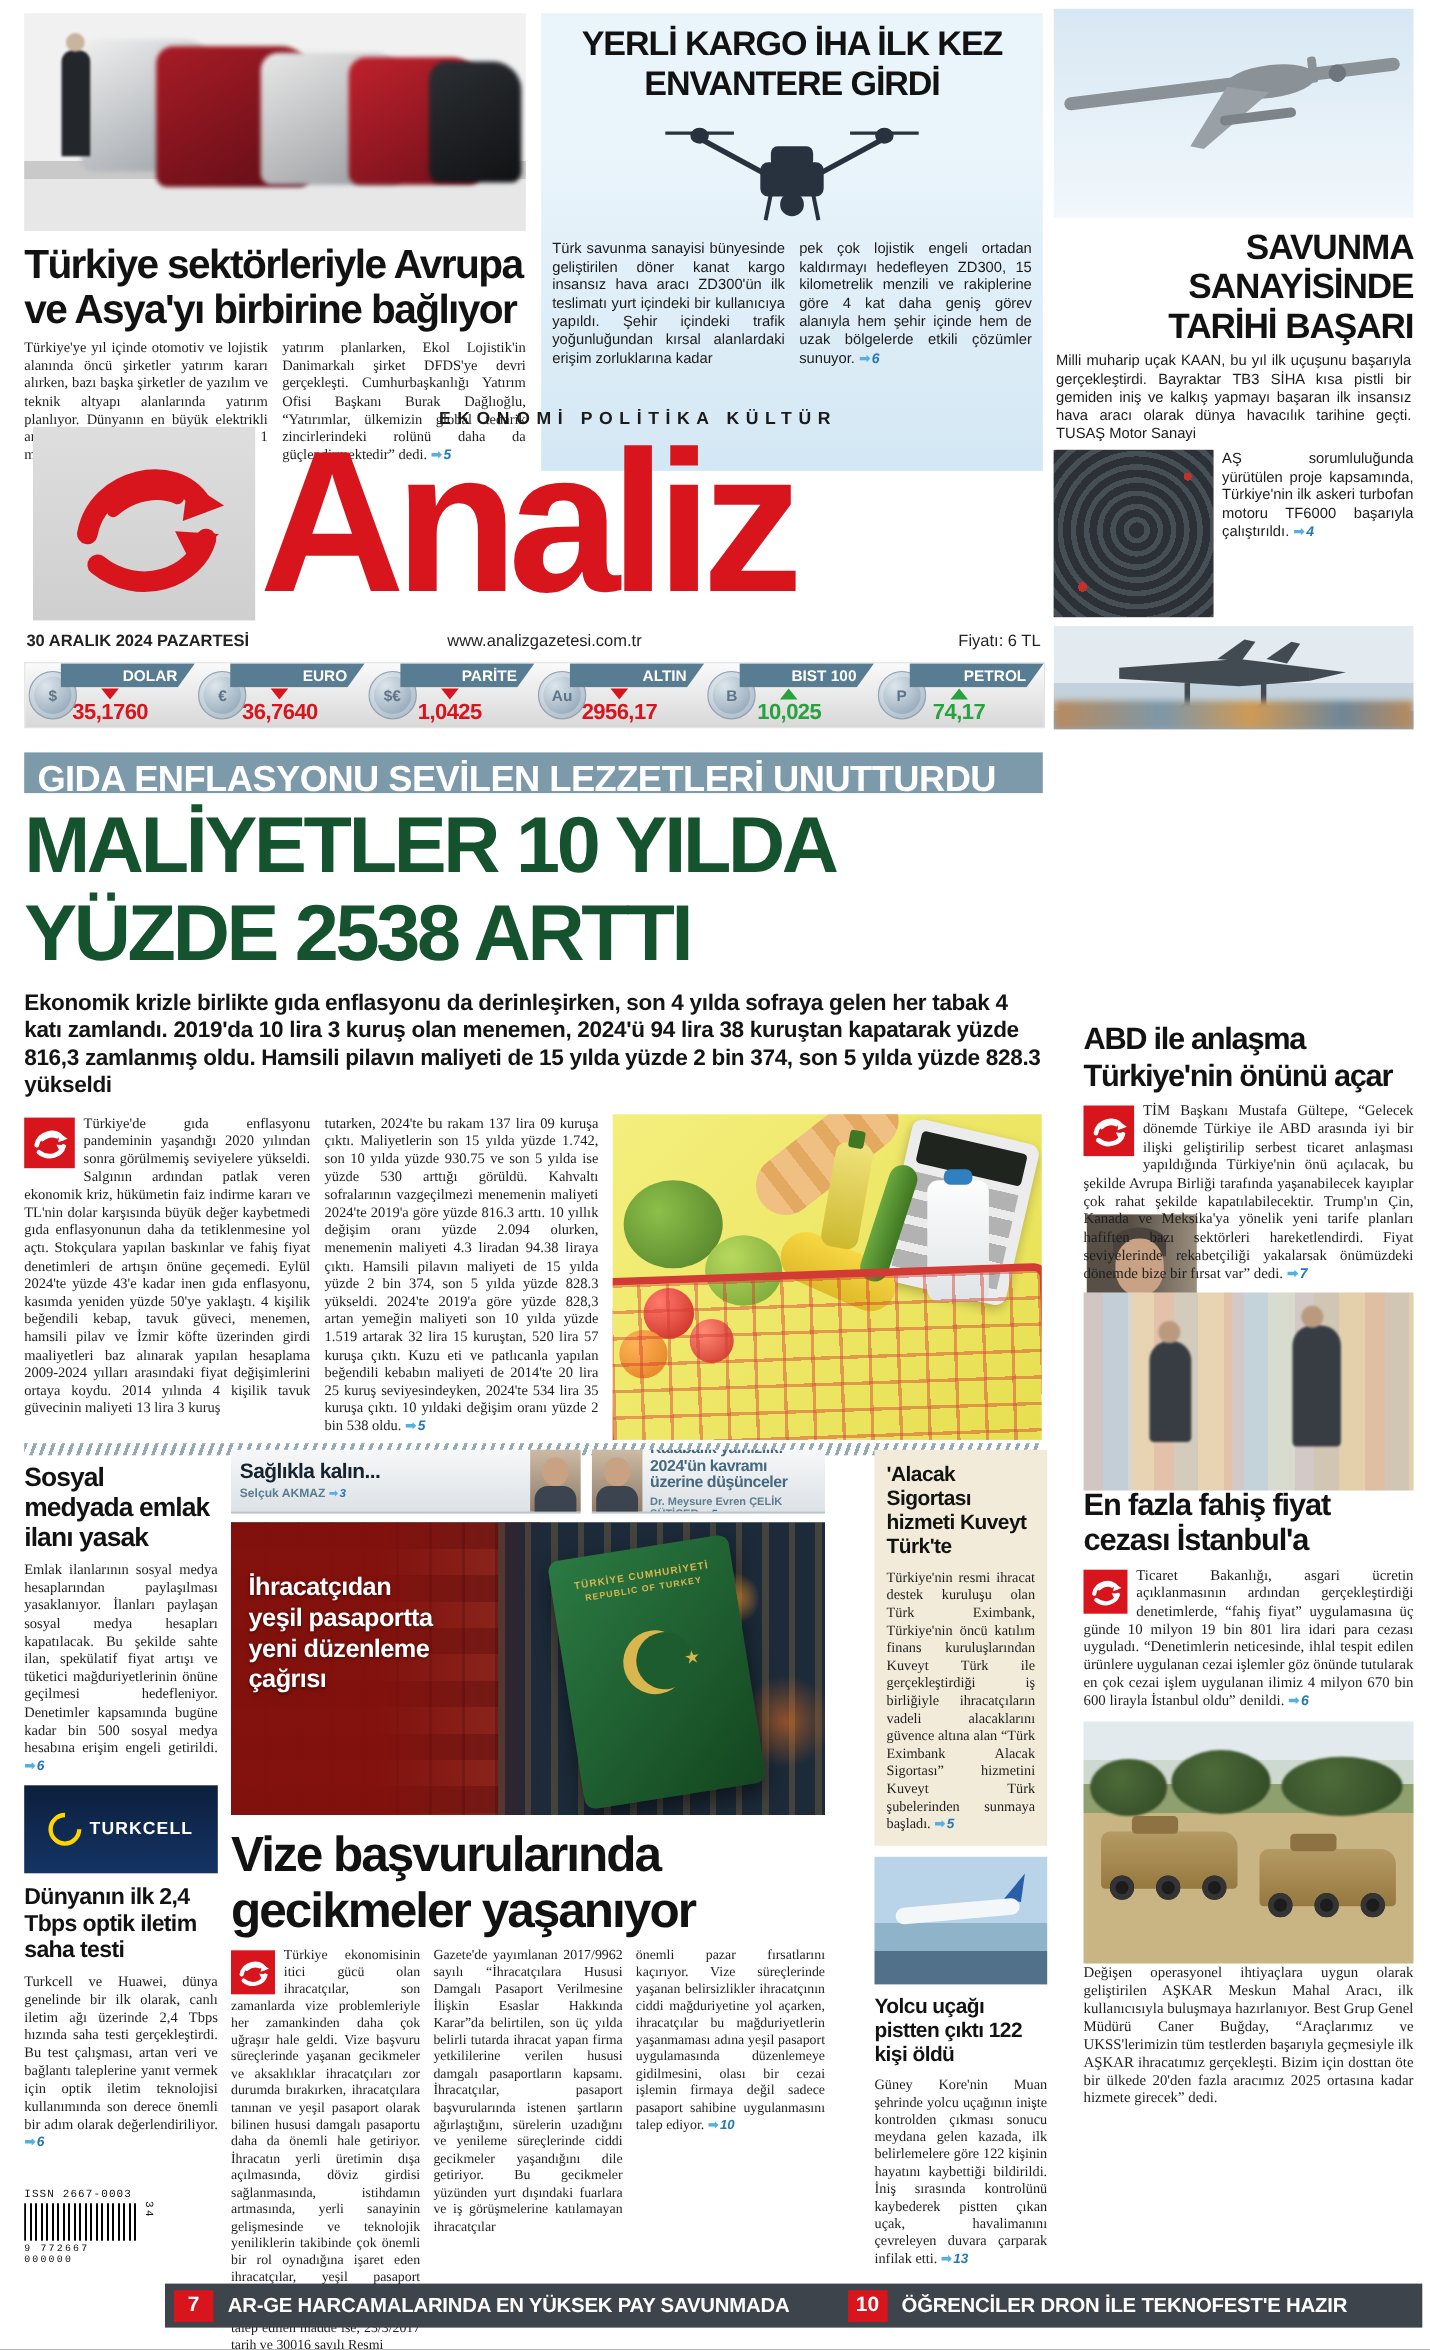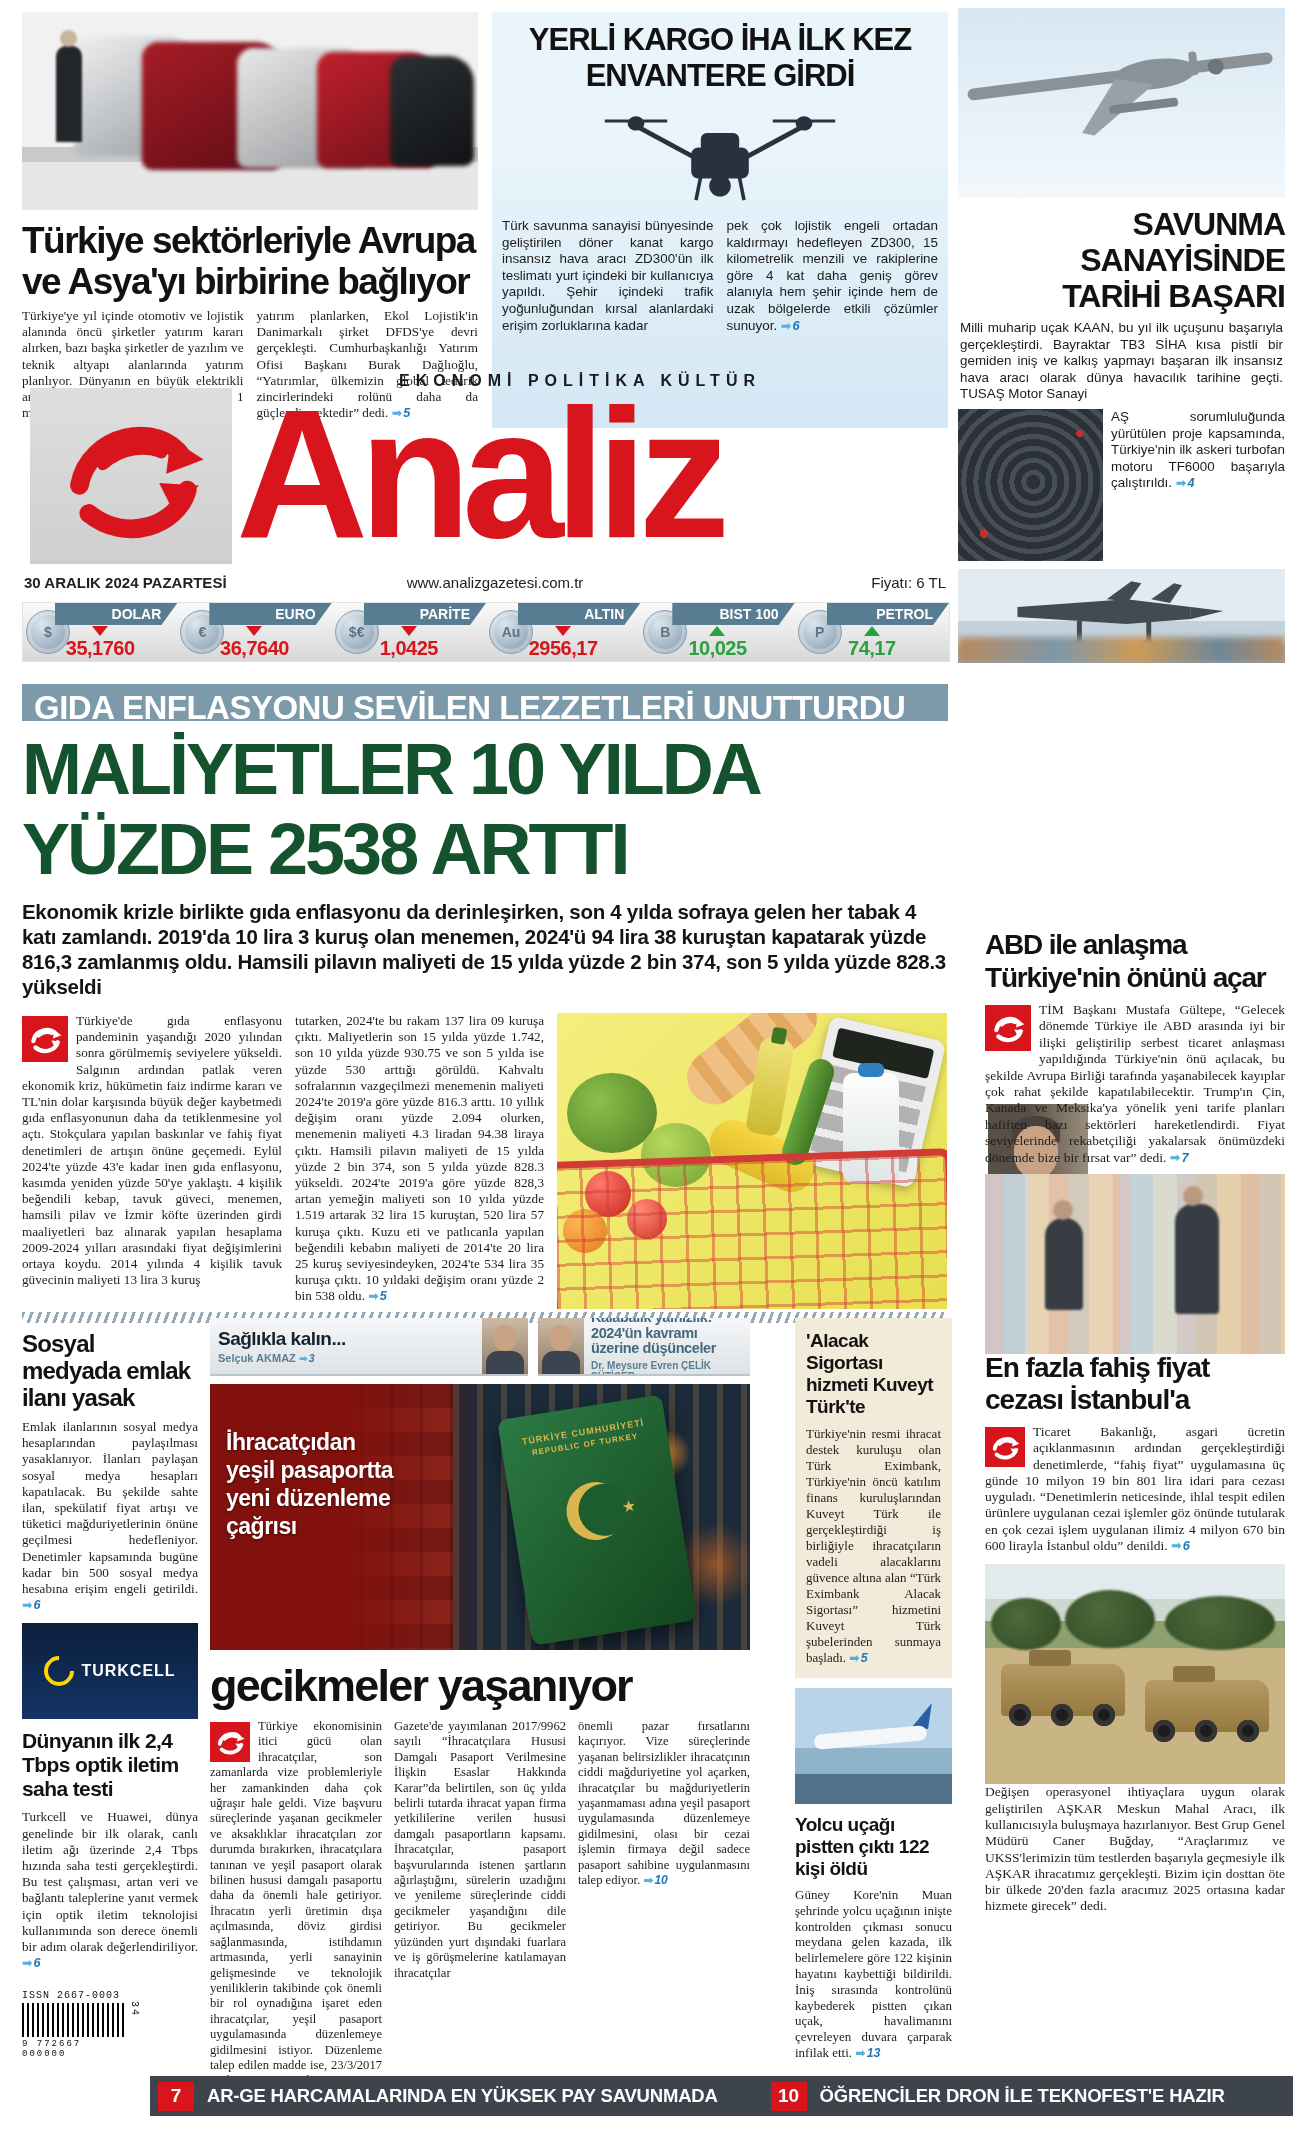--- a/index.html
+++ b/index.html
@@ -76,21 +76,21 @@
   .ph-portrait .head{position:absolute;left:26px;top:22px;width:44px;height:52px;border-radius:46%;background:#c9a184;}
   .ph-portrait .hair{position:absolute;left:24px;top:12px;width:48px;height:26px;border-radius:50% 50% 0 0;background:#4a423c;}
   .ph-portrait .suit{position:absolute;left:2px;top:72px;width:96px;height:128px;border-radius:26px 26px 0 0;background:#23262c;}
   .ph-portrait .shirt{position:absolute;left:40px;top:76px;width:20px;height:34px;background:#e8e8e8;clip-path:polygon(0 0,100% 0,50% 100%);}
   .caption{position:absolute;left:8px;bottom:6px;color:#fff;font-size:13px;line-height:15px;font-weight:700;text-shadow:0 1px 2px #000;}
   .ph-store{height:180px;background:
       repeating-linear-gradient(90deg,rgba(190,90,70,.18) 0 18px,rgba(90,120,160,.15) 18px 40px,rgba(220,190,120,.2) 40px 64px),
       linear-gradient(90deg,#d5dddf 0 15%,#ead9c0 15% 45%,#d7e2e4 45% 70%,#e6d4b8 70%);}
   .fig{position:absolute;width:38px;height:92px;background:#383d44;border-radius:18px 18px 4px 4px;filter:blur(1px);}
   .fig::before{content:"";position:absolute;left:8px;top:-18px;width:20px;height:20px;border-radius:50%;background:#b99a7e;}
-  .ph-turkcell{height:96px;background:linear-gradient(180deg,#0c1f3c,#143465);display:flex;align-items:center;justify-content:center;gap:7px;}
+  .ph-turkcell{height:80px;background:linear-gradient(180deg,#0c1f3c,#143465);display:flex;align-items:center;justify-content:center;gap:7px;}
   .tc-logo{width:22px;height:22px;border-radius:50%;border:4px solid #ffd500;border-top-color:transparent;transform:rotate(45deg);}
   .tc-name{color:#fff;font-weight:700;font-size:16px;letter-spacing:1px;}
   .ph-containers{height:266px;background:#1b2836;}
   .ctn-left{position:absolute;left:0;top:0;bottom:0;width:52%;
       background:repeating-linear-gradient(180deg,#6e1d18 0 24px,#8a2b20 24px 48px),#7a241d;}
   .ctn-left::after{content:"";position:absolute;inset:0;
       background:repeating-linear-gradient(90deg,rgba(0,0,0,.25) 0 3px,transparent 3px 30px);}
   .ctn-city{position:absolute;right:0;top:0;bottom:0;width:55%;
       background:radial-gradient(circle 34px at 72% 26%,rgba(255,160,50,.85),transparent 70%),
                  radial-gradient(circle 60px at 88% 68%,rgba(255,120,30,.5),transparent 70%),
@@ -447,20 +447,21 @@
         <div class="cres">
           <div class="c1"></div>
             <div class="c2"></div>
           <span class="st">★</span>
         </div>
       </div>
       <div class="pass-shade"></div>
       <div class="pass-text">İhracatçıdan yeşil pasaportta yeni düzenleme çağrısı</div>
     </div>
     <h2 class="hd h-xl" style="margin:10px 0 8px;">
+      <div>Vize başvurularında</div>
       <div>gecikmeler yaşanıyor</div>
     </h2>
     <div style="display:flex;gap:12px;">
       <div class="serif" style="flex:1;font-size:12.6px;line-height:15.4px;">
         <span class="dc" style="width:40px;height:40px;">
             <svg style="width:30px;height:30px;">
               <use href="#swirl"></use>
             </svg>
           </span>
         <span>Türkiye ekonomisinin itici gücü olan ihracatçılar, son zamanlarda vize problemleriyle her zamankinden daha çok uğraşır hale geldi. Vize başvuru süreçlerinde yaşanan gecikmeler ve aksaklıklar ihracatçıları zor durumda bırakırken, ihracatçılara tanınan ve yeşil pasaport olarak bilinen hususi damgalı pasaportu daha da önemli hale getiriyor. İhracatın yerli üretimin dışa açılmasında, döviz girdisi sağlanmasında, istihdamın artmasında, yerli sanayinin gelişmesinde ve teknolojik yeniliklerin takibinde çok önemli bir rol oynadığına işaret eden ihracatçılar, yeşil pasaport uygulamasında düzenlemeye gidilmesini istiyor. Düzenleme talep edilen madde ise, 23/3/2017 tarih ve 30016 sayılı Resmi</span>

